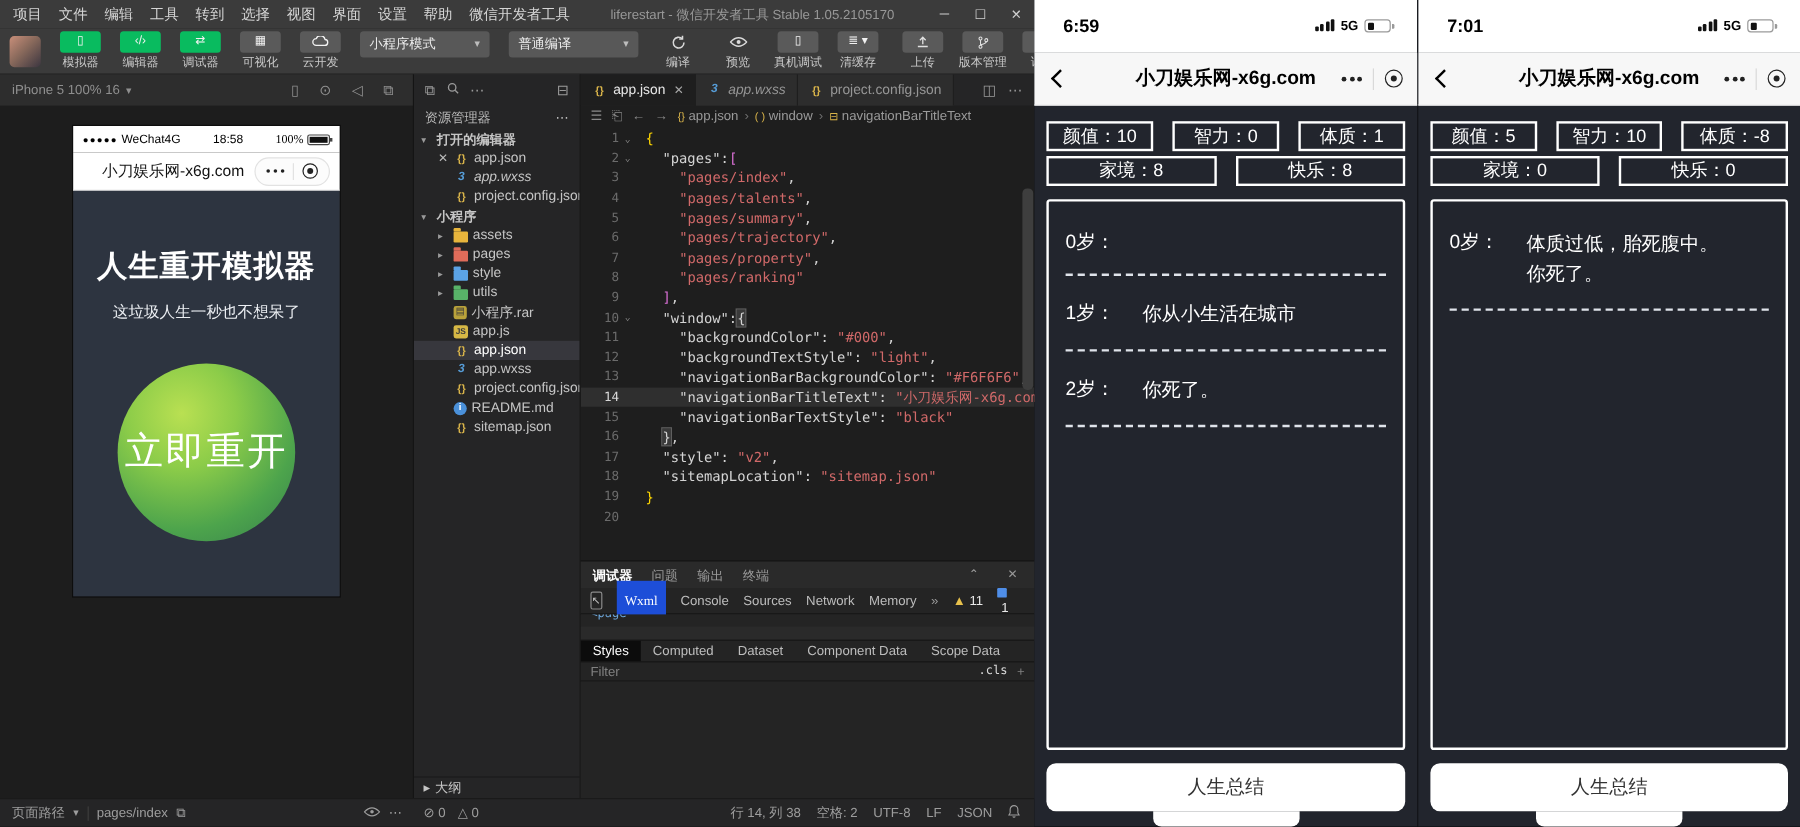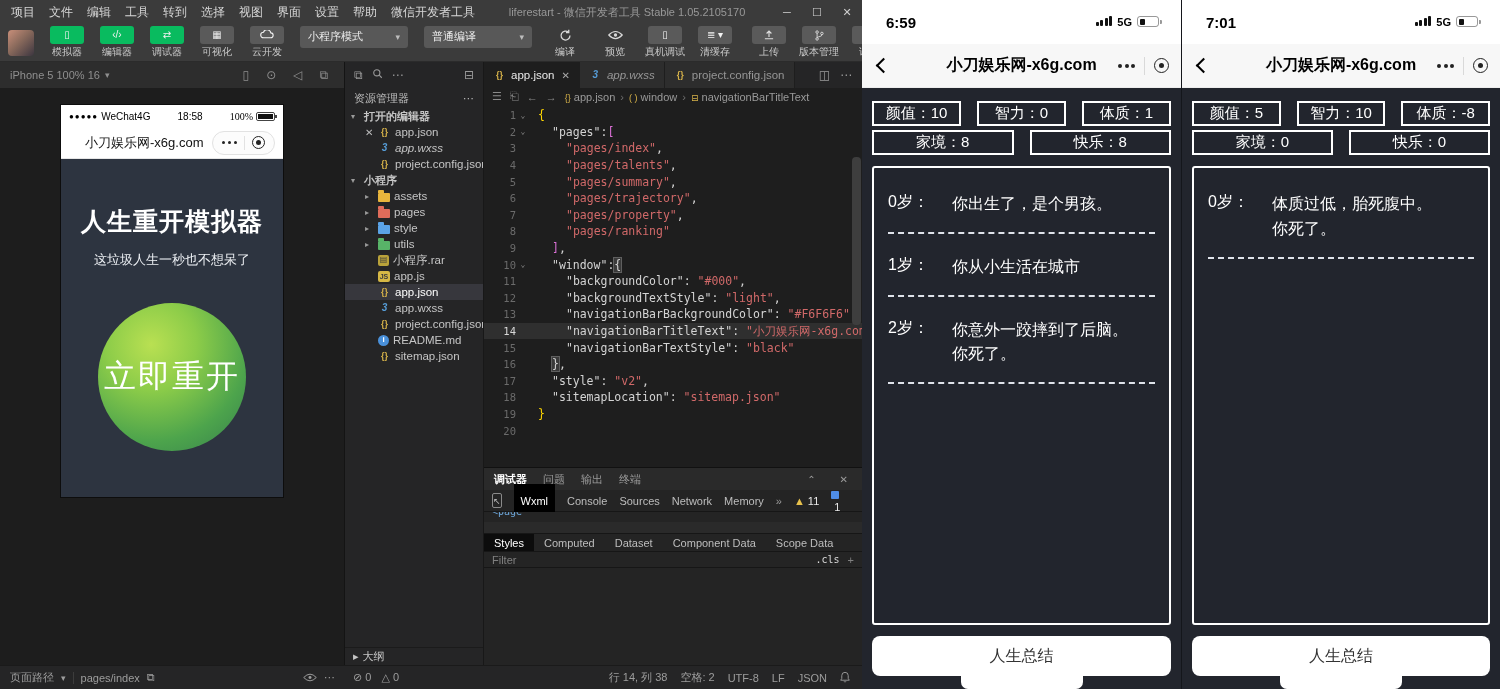--- a/index.html
+++ b/index.html
@@ -114,21 +114,21 @@
   .vthumb { position:absolute; right:1px; top:52px; width:9px; height:168px; background:#3e3e3e; border-radius:4px; }
 
   
   .debugger { height:198px; flex:none; border-top:1px solid #111; background:#242424; display:flex; flex-direction:column; font-size:11px; }
   .dbg-tabs { height:22px; display:flex; align-items:center; gap:16px; padding:0 10px; color:#9a9a9a; background:#2a2a2a; flex:none; }
   .dbg-tabs .t.on { color:#fff; font-weight:bold; }
   .dbg-tabs .grow { flex:1; }
   .dbg-tabs .ctl { color:#9a9a9a; font-size:10px; padding:0 4px; }
   .devbar { height:22px; display:flex; align-items:center; gap:12px; padding:0 8px; color:#bdbdbd; border-bottom:1px solid #161616; background:#242424; flex:none; }
   .inspect { width:16px; height:15px; border:1px solid #8a8a8a; border-radius:2px; display:flex; align-items:center; justify-content:center; font-size:9px; color:#bdbdbd; }
-  .devtab.on { background:#000000; color:#fff; padding:11px 7px; }
+  .devtab.on { background:#1d4ed8; color:#fff; padding:11px 7px;font-family:Liberation Serif, serif; }
   .devbar .more { color:#9a9a9a; }
   .warn { color:#e7c14c; } .warn b { color:#e9e9e9; font-weight:normal; margin-left:3px; }
   .msg i { display:inline-block; width:8px; height:8px; background:#4f8ee8; border-radius:1px; }
   .msg b { color:#e9e9e9; font-weight:normal; margin-left:3px; }
   .devbar .grow { flex:1; }
   .partial { height:10px; overflow:hidden; padding-left:8px; background:#242424; flex:none; }
   .partial span { display:block; margin-top:-6px; color:#6ea8dc; font-family:"DejaVu Sans Mono",monospace; font-size:10px; }
   .elstrip { height:12px; background:#2a2a2a; border-bottom:1px solid #161616; flex:none; }
   .style-tabs { height:18px; display:flex; align-items:stretch; color:#bdbdbd; border-bottom:1px solid #161616; flex:none; }
   .style-tabs .t { display:flex; align-items:center; padding:0 10px; }
@@ -635,36 +635,32 @@
               <div class="scell">体质：1</div>
             </div>
             <div class="srow">
               <div class="scell">家境：8</div>
               <div class="scell">快乐：8</div>
             </div>
           </div>
           <div class="events">
             <div class="ev">
               <span class="age">0岁：</span>
-              <span class="elines">
-                <div>你出生了，是个男孩。</div>
-              </span>
             </div>
             <div class="dash"></div>
             <div class="ev">
               <span class="age">1岁：</span>
               <span class="elines">
                 <div>你从小生活在城市</div>
               </span>
             </div>
             <div class="dash"></div>
             <div class="ev">
               <span class="age">2岁：</span>
               <span class="elines">
-                <div>你意外一跤摔到了后脑。</div>
                 <div>你死了。</div>
               </span>
             </div>
             <div class="dash"></div>
           </div>
           <div class="sum-btn">人生总结</div>
           <div class="home">
             <i></i>
           </div>
         </div>

